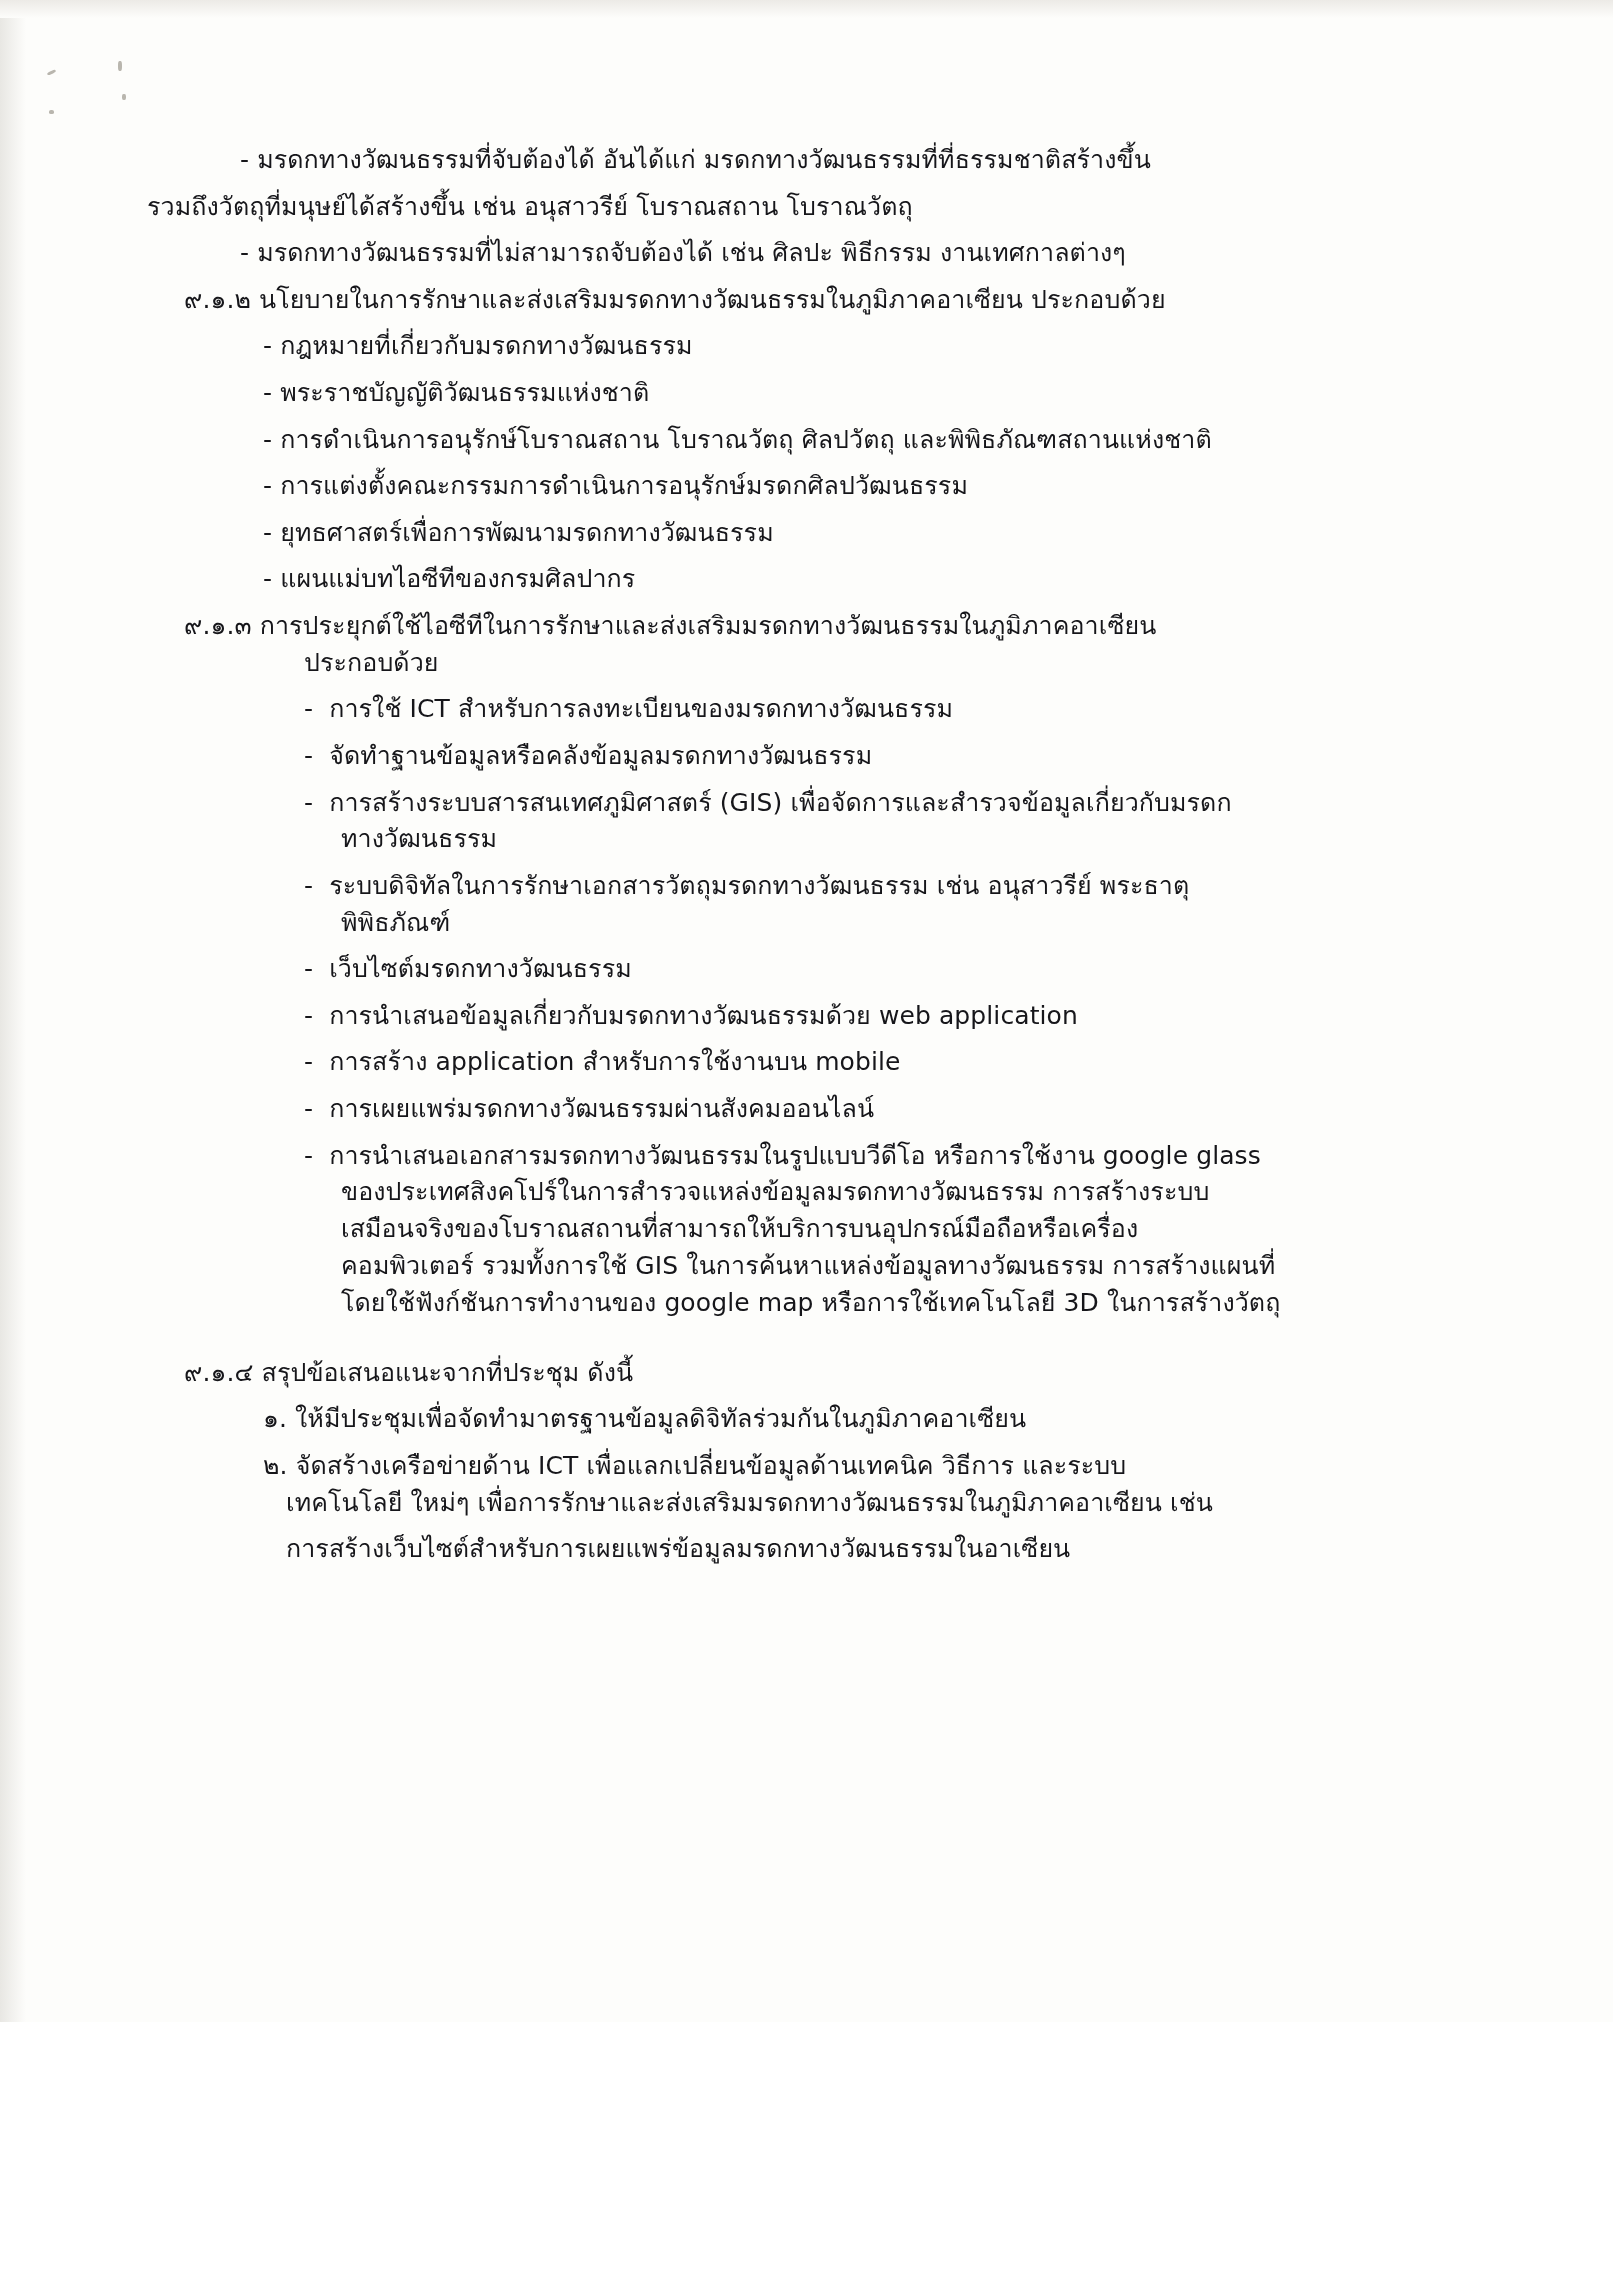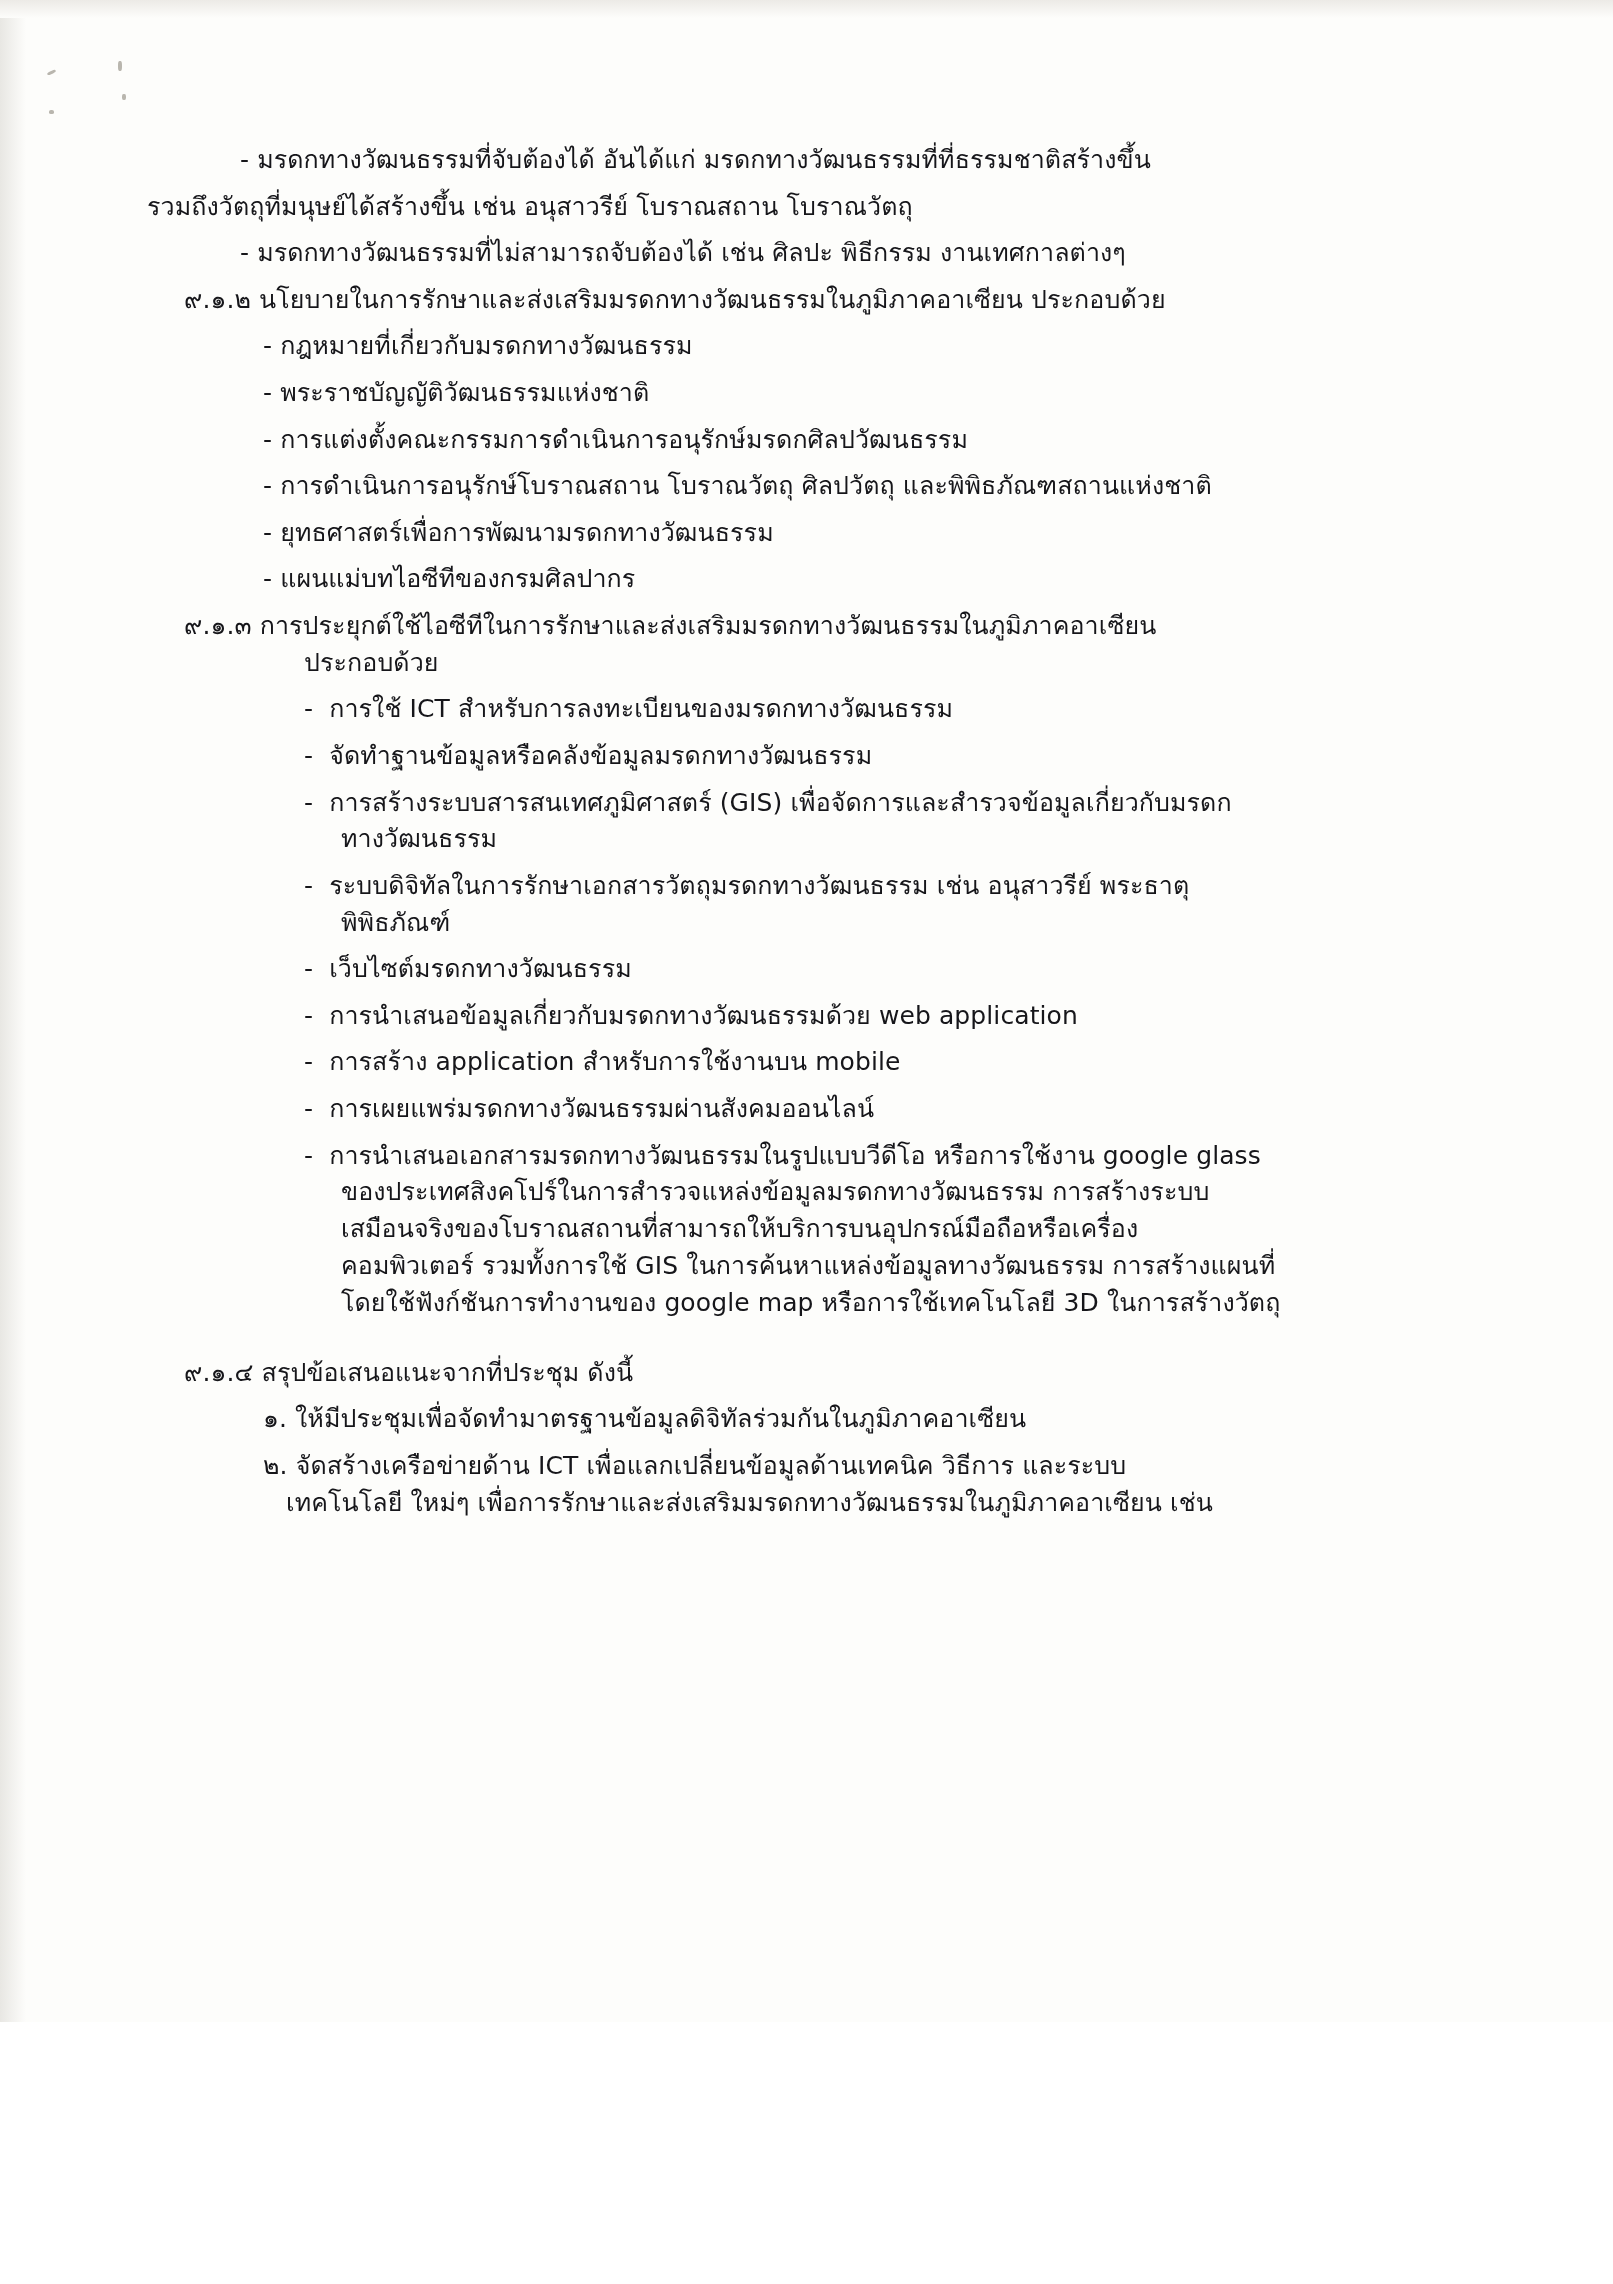--- a/index.html
+++ b/index.html
@@ -86,22 +86,22 @@
   <div class="scan-speck" style="left:122px; top:94px; width:3.9px; height:5.9px;"></div>
   <div class="scan-speck" style="left:49px; top:110px; width:4.9px; height:3.9px;"></div>
 
   <div class="content">
     <div class="line ind-2 hang">- มรดกทางวัฒนธรรมที่จับต้องได้ อันได้แก่ มรดกทางวัฒนธรรมที่ที่ธรรมชาติสร้างขึ้น</div>
     <div class="line ind-0">รวมถึงวัตถุที่มนุษย์ได้สร้างขึ้น เช่น อนุสาวรีย์ โบราณสถาน โบราณวัตถุ</div>
     <div class="line ind-2 hang">- มรดกทางวัฒนธรรมที่ไม่สามารถจับต้องได้ เช่น ศิลปะ พิธีกรรม งานเทศกาลต่างๆ</div>
     <div class="line ind-1">๙.๑.๒ นโยบายในการรักษาและส่งเสริมมรดกทางวัฒนธรรมในภูมิภาคอาเซียน ประกอบด้วย</div>
     <div class="line ind-3 hang">- กฎหมายที่เกี่ยวกับมรดกทางวัฒนธรรม</div>
     <div class="line ind-3 hang">- พระราชบัญญัติวัฒนธรรมแห่งชาติ</div>
+    <div class="line ind-3 hang">- การดำเนินการอนุรักษ์โบราณสถาน โบราณวัตถุ ศิลปวัตถุ และพิพิธภัณฑสถานแห่งชาติ</div>
     <div class="line ind-3 hang">- การแต่งตั้งคณะกรรมการดำเนินการอนุรักษ์มรดกศิลปวัฒนธรรม</div>
-    <div class="line ind-3 hang">- การดำเนินการอนุรักษ์โบราณสถาน โบราณวัตถุ ศิลปวัตถุ และพิพิธภัณฑสถานแห่งชาติ</div>
     <div class="line ind-3 hang">- ยุทธศาสตร์เพื่อการพัฒนามรดกทางวัฒนธรรม</div>
     <div class="line ind-3 hang">- แผนแม่บทไอซีทีของกรมศิลปากร</div>
     <div class="line ind-1 tight">๙.๑.๓ การประยุกต์ใช้ไอซีทีในการรักษาและส่งเสริมมรดกทางวัฒนธรรมในภูมิภาคอาเซียน</div>
     <div class="line ind-5">ประกอบด้วย</div>
     <div class="line ind-5 hang-wide">-  การใช้ ICT สำหรับการลงทะเบียนของมรดกทางวัฒนธรรม</div>
     <div class="line ind-5 hang-wide">-  จัดทำฐานข้อมูลหรือคลังข้อมูลมรดกทางวัฒนธรรม</div>
     <div class="line ind-5 hang-wide tight">-  การสร้างระบบสารสนเทศภูมิศาสตร์ (GIS) เพื่อจัดการและสำรวจข้อมูลเกี่ยวกับมรดก</div>
     <div class="line ind-6">ทางวัฒนธรรม</div>
     <div class="line ind-5 hang-wide tight">-  ระบบดิจิทัลในการรักษาเอกสารวัตถุมรดกทางวัฒนธรรม เช่น อนุสาวรีย์ พระธาตุ</div>
     <div class="line ind-6">พิพิธภัณฑ์</div>
@@ -111,16 +111,17 @@
     <div class="line ind-5 hang-wide">-  การเผยแพร่มรดกทางวัฒนธรรมผ่านสังคมออนไลน์</div>
     <div class="line ind-5 hang-wide tight">-  การนำเสนอเอกสารมรดกทางวัฒนธรรมในรูปแบบวีดีโอ หรือการใช้งาน google glass</div>
     <div class="line ind-6 tight">ของประเทศสิงคโปร์ในการสำรวจแหล่งข้อมูลมรดกทางวัฒนธรรม การสร้างระบบ</div>
     <div class="line ind-6 tight">เสมือนจริงของโบราณสถานที่สามารถให้บริการบนอุปกรณ์มือถือหรือเครื่อง</div>
     <div class="line ind-6 tight">คอมพิวเตอร์ รวมทั้งการใช้ GIS ในการค้นหาแหล่งข้อมูลทางวัฒนธรรม การสร้างแผนที่</div>
     <div class="line ind-6 tight">โดยใช้ฟังก์ชันการทำงานของ google map หรือการใช้เทคโนโลยี 3D ในการสร้างวัตถุ</div>
     <div class="line ind-1 gap-before">๙.๑.๔ สรุปข้อเสนอแนะจากที่ประชุม ดังนี้</div>
     <div class="line ind-3 hang">๑. ให้มีประชุมเพื่อจัดทำมาตรฐานข้อมูลดิจิทัลร่วมกันในภูมิภาคอาเซียน</div>
     <div class="line ind-3 hang tight">๒. จัดสร้างเครือข่ายด้าน ICT เพื่อแลกเปลี่ยนข้อมูลด้านเทคนิค วิธีการ และระบบ</div>
     <div class="line ind-4">เทคโนโลยี ใหม่ๆ เพื่อการรักษาและส่งเสริมมรดกทางวัฒนธรรมในภูมิภาคอาเซียน เช่น</div>
+    <div class="line ind-4">การสร้างเว็บไซต์สำหรับการเผยแพร่ข้อมูลมรดกทางวัฒนธรรมในอาเซียน</div>
   </div>
 
 </div>
 
 
 </body></html>

